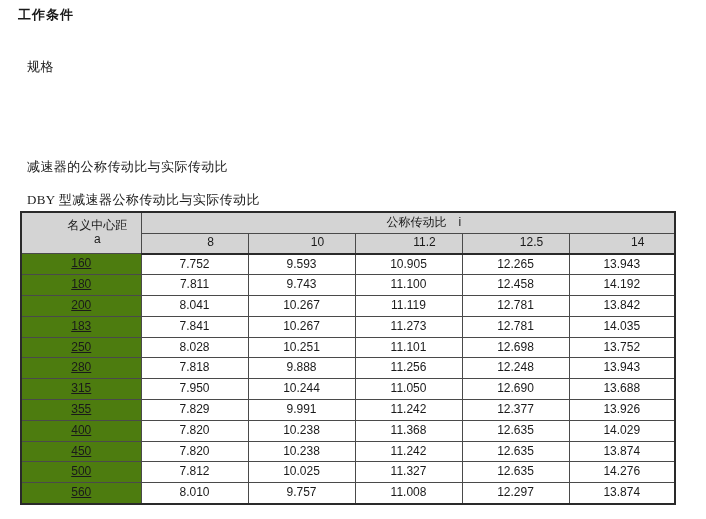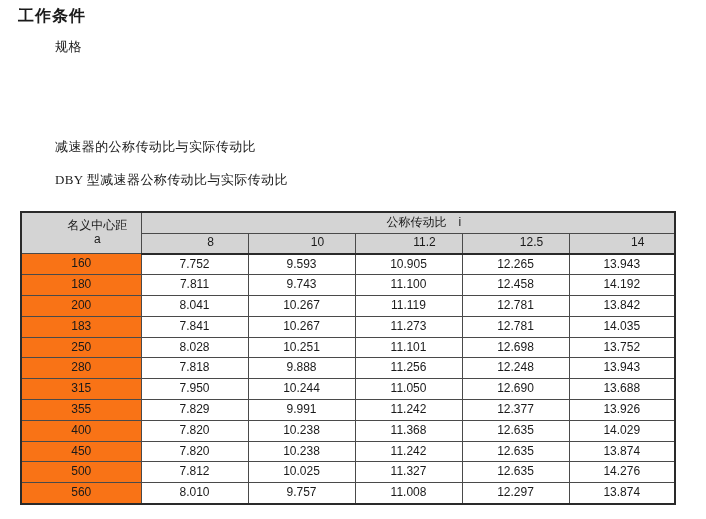--- a/index.html
+++ b/index.html
@@ -15,31 +15,32 @@
   .page {
     position: relative;
     width: 706px;
     height: 519px;
     background: #ffffff;
   }
   .doc-title {
     position: absolute;
     left: 18px;
     top: 6px;
-    font-size: 16px;
+    font-size: 13px;
     font-weight: bold;
     letter-spacing: 1px;
     margin: 0;
   }
   .doc-line {
     position: absolute;
-    left: 55px;
+    left: 27px;
     font-size: 13px;
     white-space: pre;
     letter-spacing: 0.4px;
+    margin-top: 20px;
   }
   .line-0 { top: 38px; }
   .line-1 { top: 71px; }
   .line-2 { top: 105px; }
   .line-3 { top: 138px; }
   .line-4 { top: 171px; font-family: Liberation Serif, serif; }
 
   table.ratio-table {
     position: absolute;
     left: 20px;
@@ -56,21 +57,21 @@
     text-align: center;
     vertical-align: middle;
     padding: 0;
     line-height: 1.15;
   }
   .ratio-table thead th { background: #d4d4d4; padding-left: 32px; }
   .th-corner { height: 40px; width: 120px; }
   .th-group { height: 20px; white-space: pre; }
   .th-ratio { height: 18px; border-bottom: 2px solid #2a2a2a !important; }
   .ratio-table tbody td { height: 19.8px; background: #ffffff; }
-  .ratio-table tbody td.cell-a { background: #f97316; }
+  .ratio-table tbody td.cell-a { background: #4d7c0f; text-decoration: underline; }
   .corner-line { display: block; }
 </style>
 </head>
 <body>
 
 <div class="page">
 
   <h1 class="doc-title">工作条件</h1>
 
   <div class="doc-line line-0">规格</div>

